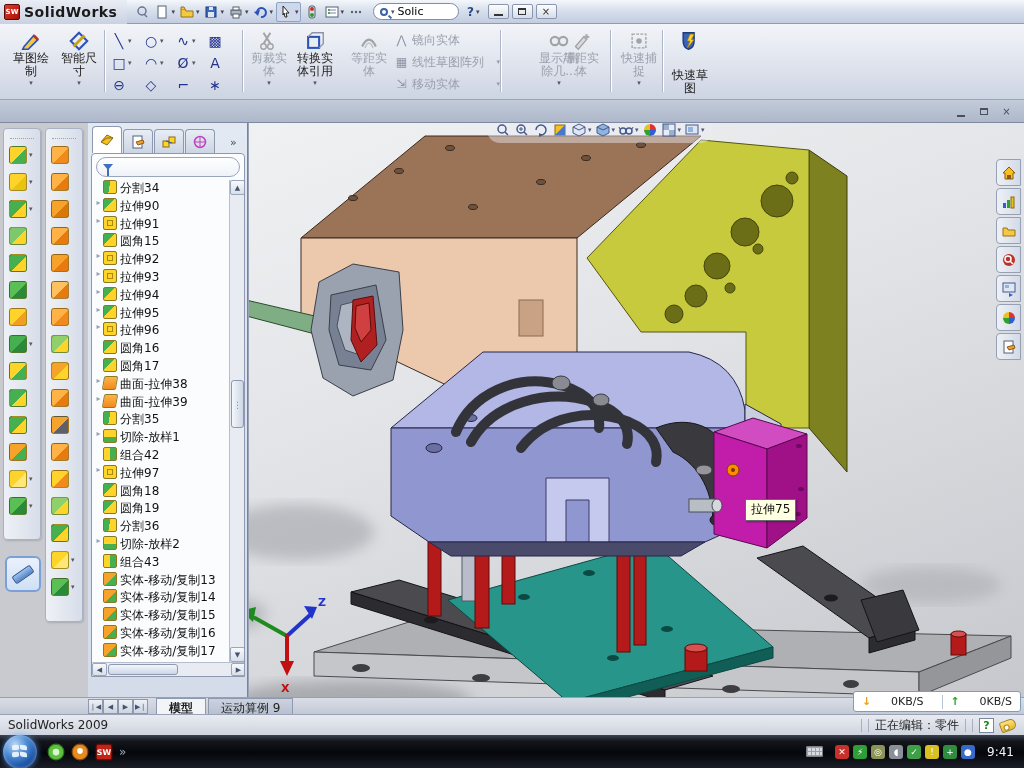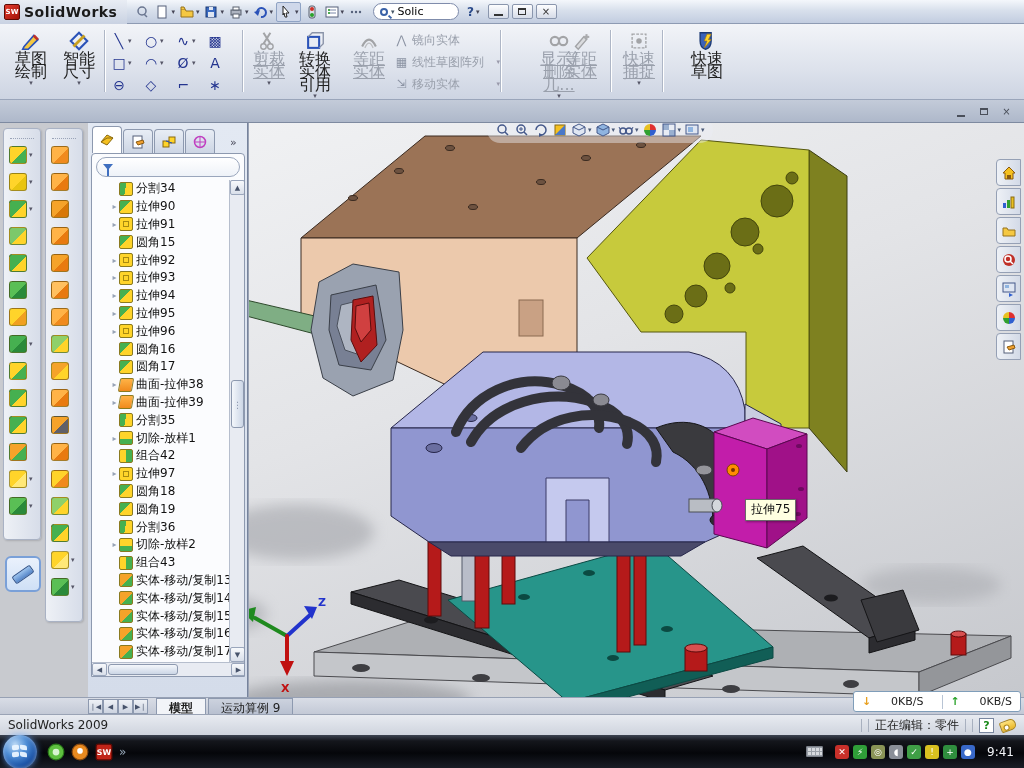--- a/index.html
+++ b/index.html
@@ -36,23 +36,23 @@
     font-size:10px; color:#333; line-height:1; }
   .wbtn .minbar { width:9px; height:2px; background:#333; margin-top:7px; }
   .wbtn .rest { width:8px; height:7px; border:1px solid #333; border-top:2px solid #333; }
 
   
   #cmdbar { position:absolute; left:0; top:24px; width:1024px; height:76px;
     background:linear-gradient(#f2f4f8,#dde2ec 60%,#cdd4e2); border-bottom:1px solid #9aa5ba; }
   .cmd-btn { position:absolute; top:3px; width:46px; height:68px; display:flex; flex-direction:column;
     align-items:center; border-radius:3px; padding-top:3px; }
   .cmd-btn .ci { width:22px; height:22px; flex:0 0 auto; }
-  .cmd-btn .cl { font-size:16px; line-height:13px; text-align:center; color:#222; width:42px; word-break:break-all; }
+  .cmd-btn .cl { font-size:12px; line-height:13px; text-align:center; color:#222; width:42px; word-break:break-all; }
   .cmd-btn .car { font-size:7px; color:#556; margin-top:1px; }
-  .cmd-btn.dis .cl { color:#9aa0ac;text-decoration:underline; }
+  .cmd-btn.dis .cl { color:#9aa0ac; }
   .cmd-btn.dis .ci { filter:grayscale(1) opacity(.55); }
   .vsep { position:absolute; top:6px; width:1px; height:62px; background:#aeb6c6; box-shadow:1px 0 0 #fff; }
   #sk-grid { position:absolute; left:110px; top:6px; width:130px; }
   .skr { display:flex; height:22px; align-items:center; }
   .skc { display:flex; align-items:center; width:32px; }
   .skc .g { color:#23348f; font-size:14px; width:18px; text-align:center; }
   .skc .car { font-size:7px; color:#556; }
   #row3col { position:absolute; left:394px; top:5px; width:106px; }
   .r3 { display:flex; align-items:center; height:22px; gap:3px; }
   .r3 .g { font-size:12px; color:#8b93a3; width:15px; text-align:center; }
@@ -96,21 +96,21 @@
   .fmtab svg { display:block; }
   #fm-more { margin-left:14px; color:#445; font-size:11px; padding-bottom:4px; }
   #treebox { position:absolute; left:3px; top:30px; width:154px; height:524px; background:#fbfcfe;
     border:1px solid #8d99af; border-radius:4px 4px 0 0; overflow:hidden; }
   #filter-row { height:20px; margin:3px 4px; border:1px solid #9aa6bc; border-radius:10px;
     background:linear-gradient(#fff,#eef2f8); display:flex; align-items:center; padding-left:6px; gap:4px; }
   #funnel { width:0; height:0; border-left:5px solid transparent; border-right:5px solid transparent;
     border-top:6px solid #3f6fc0; position:relative; }
   #funnel::after { content:""; position:absolute; left:-1px; top:-1px; width:2px; height:7px; background:#3f6fc0; }
   #tree { position:absolute; left:0; top:26px; width:138px; bottom:14px; overflow:hidden; }
-  .trow { display:flex; align-items:center; height:17.8px; padding-left:18px; white-space:nowrap; }
+  .trow { display:flex; align-items:flex-start; height:17.8px; padding-left:2px; white-space:nowrap; }
   .trow .arr { width:9px; font-size:8px; color:#97a3b6; text-align:center; flex:0 0 auto; }
   .trow .tic { width:14px; height:14px; margin-right:3px; flex:0 0 auto; border:1px solid #8a7a20; border-radius:2px; }
   .trow .lbl { font-size:12px; color:#111; }
   .ti-split { background:linear-gradient(100deg,#46b050 45%,#ffd42a 45%); }
   .ti-ext1  { background:linear-gradient(135deg,#46b050 42%,#ffd42a 42%); }
   .ti-ext2  { background:#ffd42a; box-shadow:inset 0 0 0 3px #ffd42a, inset 0 0 0 4px #a88a10; }
   .ti-fillet{ background:linear-gradient(135deg,#46b050 45%,#ffd42a 45%); border-radius:7px 2px 2px 2px; }
   .ti-surf  { background:linear-gradient(#ffb347,#f08a1d); transform:skewX(-10deg); border-color:#a85a10; }
   .ti-cutloft{ background:linear-gradient(#ffd42a 55%,#46b050 55%); }
   .ti-comb  { background:linear-gradient(90deg,#ffd42a 50%,#46b050 50%); }
@@ -418,21 +418,21 @@
         <div class="cl">等距实体</div>
       </div>
       <div class="cmd-btn dis" style="left: 616px;">
         <div class="ci"><svg width="22" height="22" viewBox="0 0 16 16">
             <rect x="3" y="3" width="10" height="10" fill="none" stroke="#667" stroke-dasharray="2 1"></rect>
             <circle cx="8" cy="8" r="2" fill="#667"></circle>
           </svg></div>
         <div class="cl">快速捕捉</div>
         <div class="car">▾</div>
       </div>
-      <div class="cmd-btn" style="left: 684px;">
+      <div class="cmd-btn" style="left: 667px; justify-content: space-between;">
         <div class="ci"><svg width="22" height="22" viewBox="0 0 16 16">
             <path d="M3,2 L11,2 L11,8 Q11,13 7,14 Q3,13 3,8 Z" fill="#3a62b8" stroke="#1c3a74"></path>
             <polygon points="8,3 6,8 8,8 6,13 11,7 9,7 11,3" fill="#ffd42a" stroke="#a87a10" stroke-width=".5"></polygon>
           </svg></div>
         <div class="cl">快速草图</div>
       </div>
       <div class="vsep" style="left: 104px;"></div>
       <div class="vsep" style="left: 242px;"></div>
       <div class="vsep" style="left: 500px;"></div>
       <div class="vsep" style="left: 610px;"></div>

